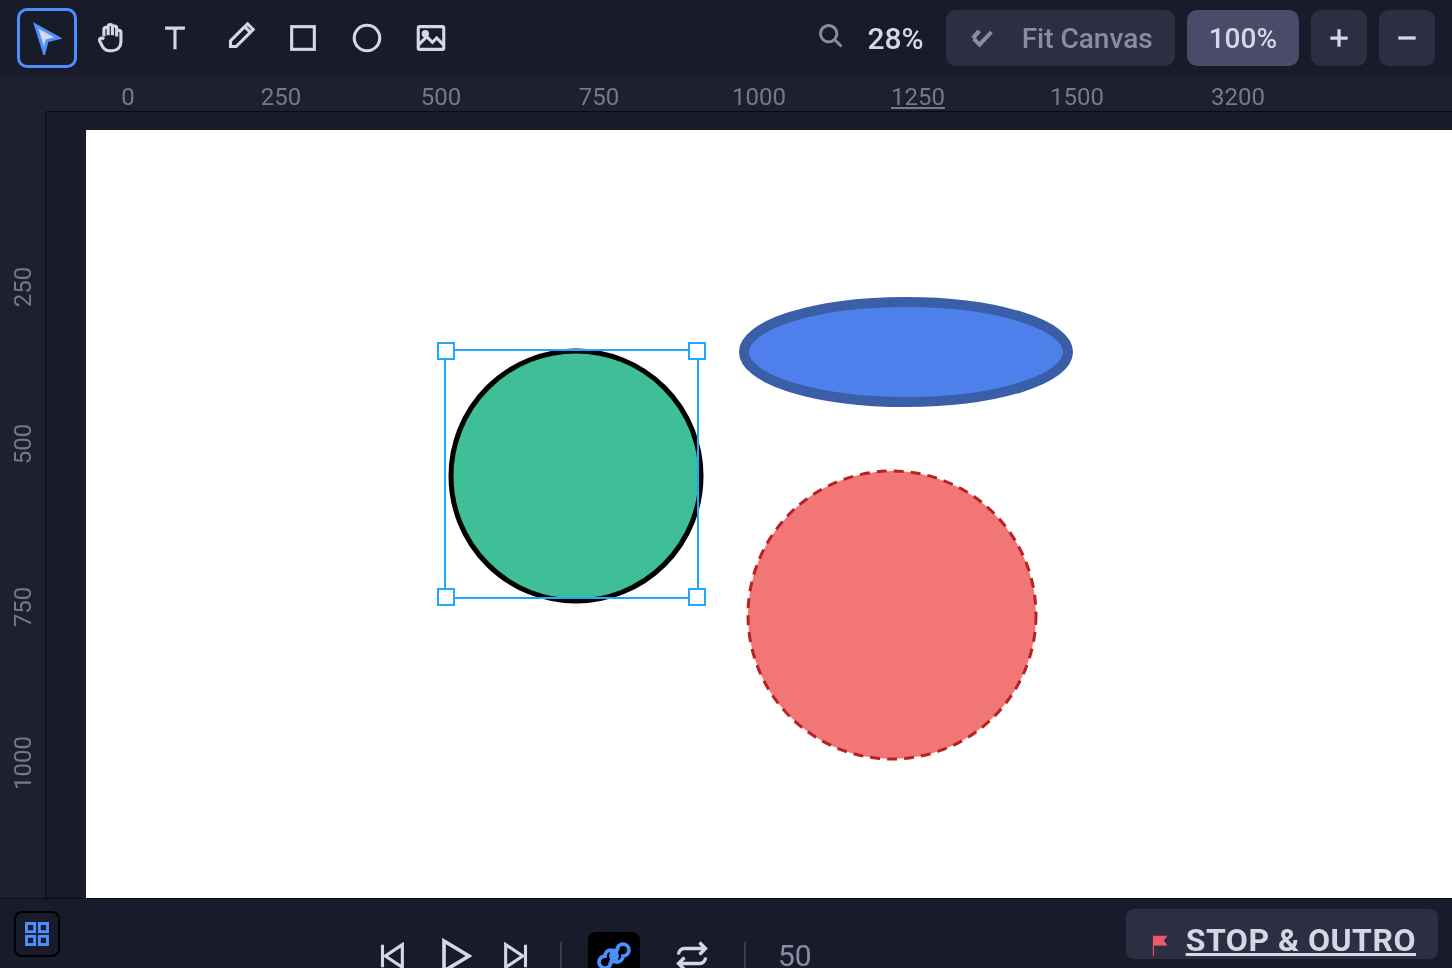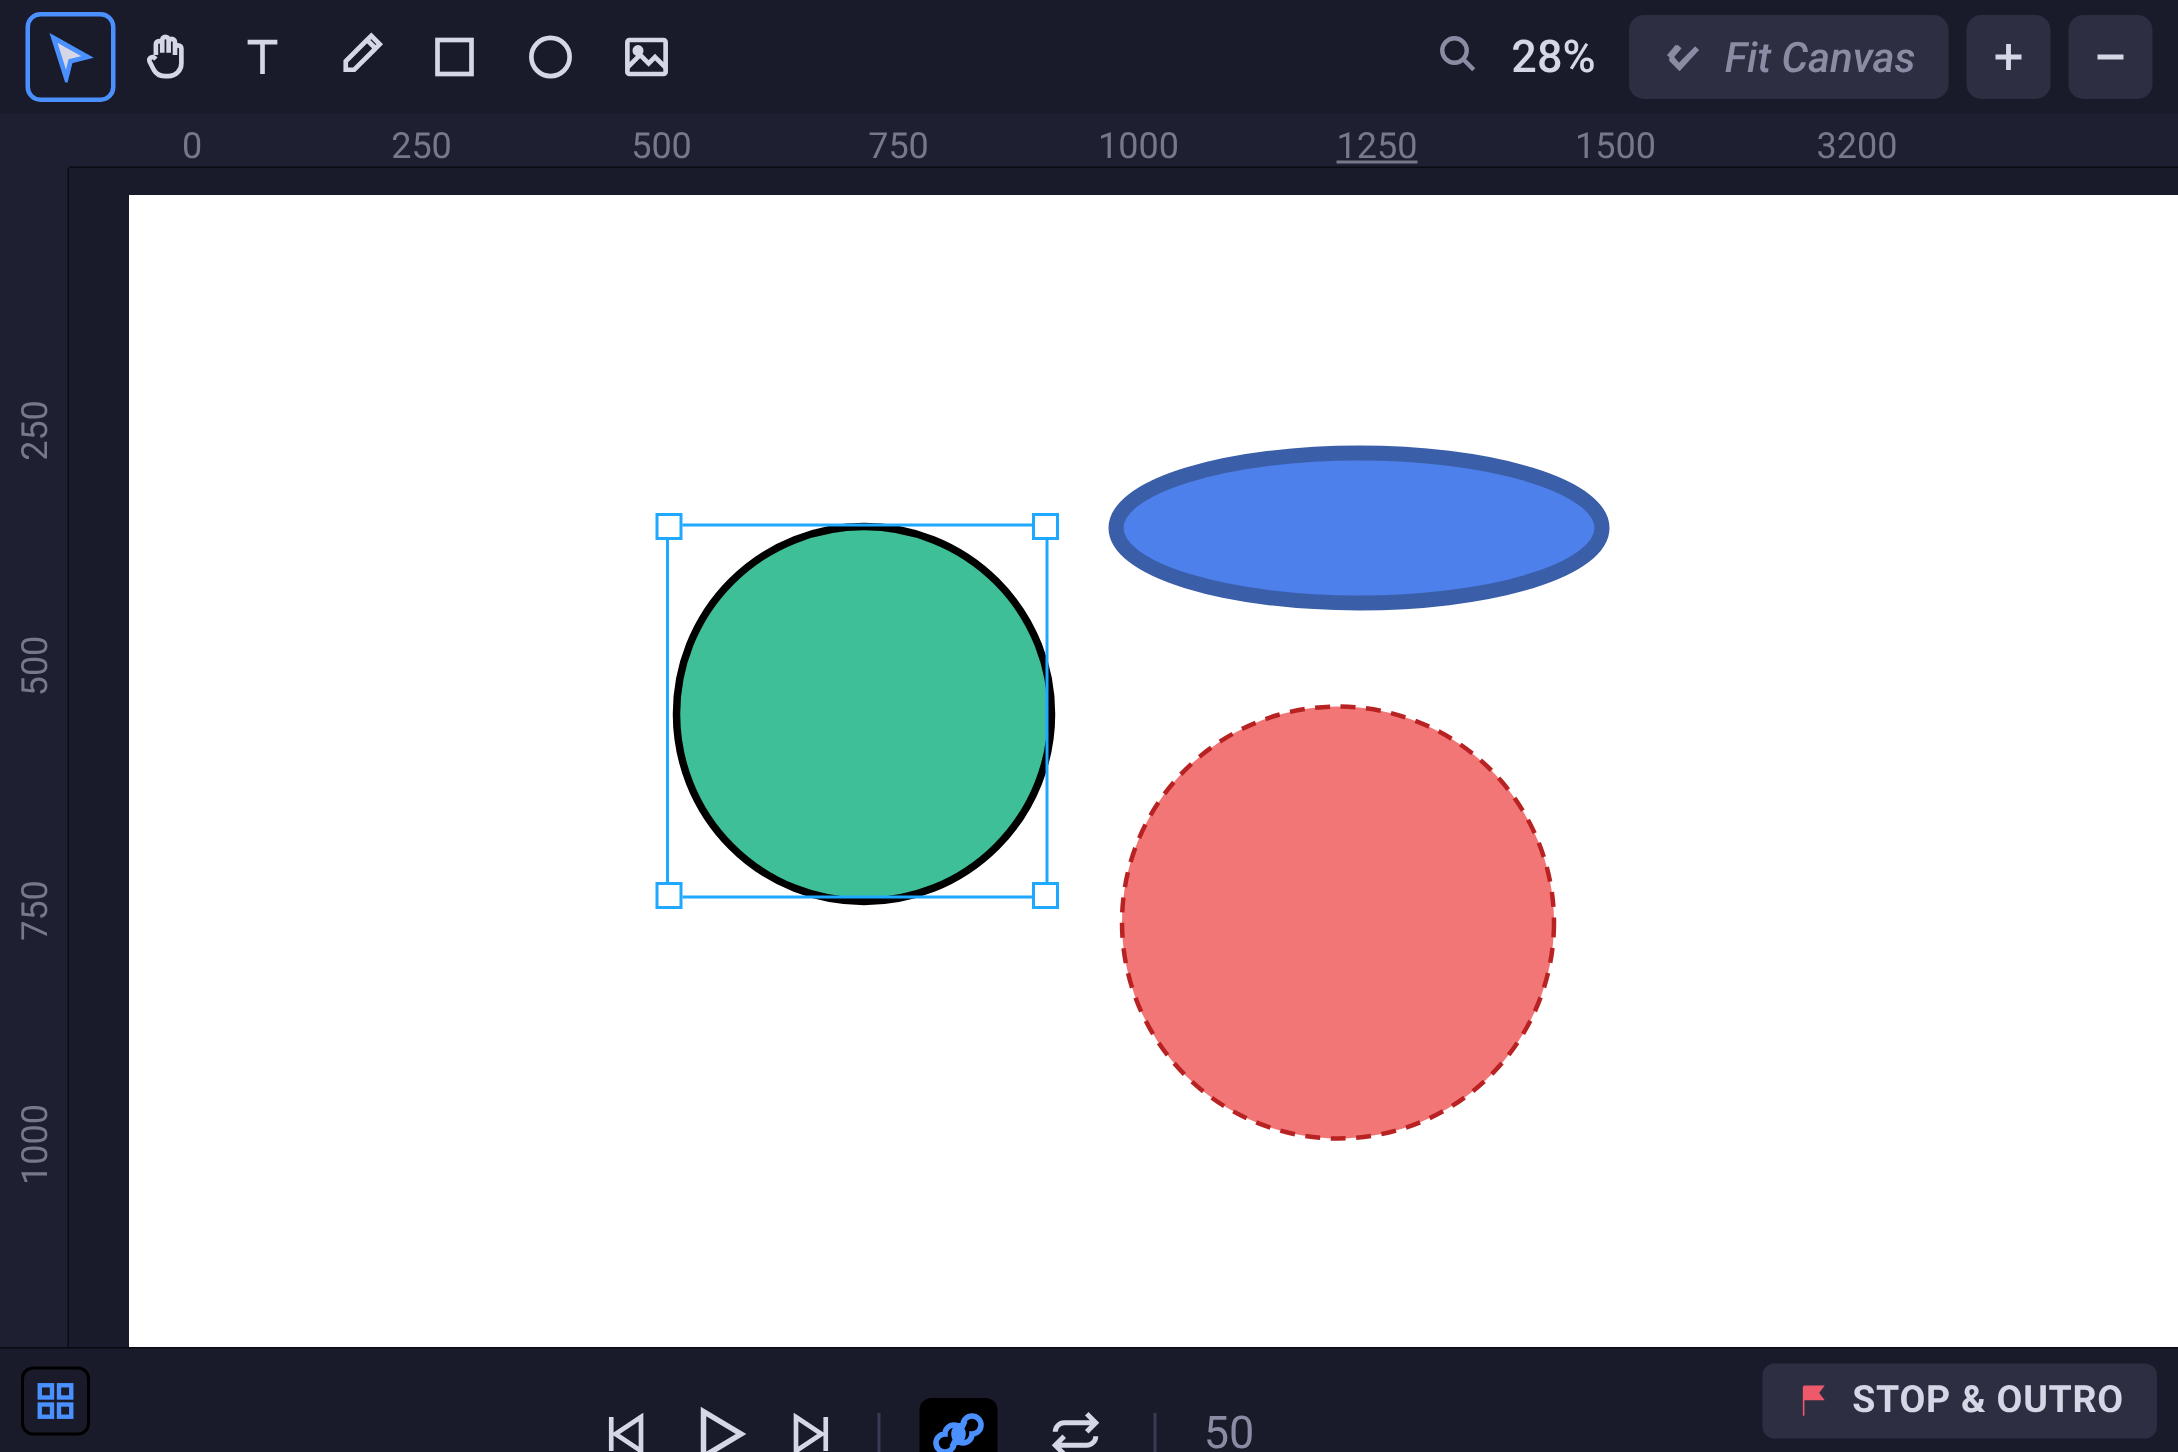--- a/index.html
+++ b/index.html
@@ -23,21 +23,21 @@
   .top{height:76px;display:flex;align-items:center;padding:0 17px;gap:4px;}
   .tool-btn{width:60px;height:60px;display:flex;align-items:center;justify-content:center;border-radius:10px;cursor:pointer;}
   .tool-btn.active{border:3px solid var(--accent);}
   .tool-btn svg{width:34px;height:34px;stroke:var(--text);fill:none;stroke-width:2.2;}
   .tool-btn.active svg{stroke:var(--accent);fill:var(--accent);}
   .spacer{flex:1;}
   .zoom-group{display:flex;align-items:center;gap:12px;}
   .zoom-icon svg{width:28px;height:28px;stroke:var(--muted);fill:none;stroke-width:2.5;}
   .zoom-val{font-size:30px;font-weight:500;color:var(--text);padding:0 10px;}
   .pill-btn{height:56px;padding:0 22px;background:var(--panel);border-radius:10px;display:flex;align-items:center;justify-content:center;font-size:28px;font-weight:500;cursor:pointer;margin-left:8px;}
-  .pill-btn.fit{color:var(--muted);gap:14px;font-style:italic;}
+  .pill-btn.fit{color:var(--muted);gap:26px;}
   .pill-btn.fit svg{width:28px;height:28px;stroke:var(--muted);fill:none;stroke-width:3;}
   .pill-btn.hundred{background:var(--panel3);}
   .sq-btn{width:56px;height:56px;background:var(--panel);border-radius:10px;display:flex;align-items:center;justify-content:center;margin-left:8px;cursor:pointer;}
   .sq-btn svg{width:26px;height:26px;stroke:var(--text);fill:none;stroke-width:3;}
 
   
   .ruler-row{height:36px;display:flex;}
   .ruler-corner{width:46px;height:36px;background:var(--bg2);}
   .ruler-h{flex:1;height:36px;background:var(--bg2);position:relative;overflow:hidden;border-bottom:1px solid #0a0b14;}
   .ruler-h .tick{position:absolute;bottom:0;color:var(--ruler);font-size:24px;transform:translateX(-50%);}
@@ -61,21 +61,21 @@
   .grid-btn{width:46px;height:46px;border:2px solid #000;border-radius:8px;display:flex;align-items:center;justify-content:center;cursor:pointer;}
   .grid-btn svg{width:28px;height:28px;stroke:var(--accent);fill:none;stroke-width:2.5;}
   .center-group{flex:1;display:flex;align-items:center;justify-content:center;gap:26px;margin-top:44px;}
   .play-btn{display:flex;align-items:center;justify-content:center;cursor:pointer;}
   .play-btn svg{width:34px;height:34px;stroke:var(--text);fill:none;stroke-width:2.2;}
   .vline{width:2px;height:28px;background:#3a3b55;}
   .loop-btn{width:52px;height:48px;border-radius:8px;display:flex;align-items:center;justify-content:center;cursor:pointer;}
   .loop-btn.active{background:#000;}
   .loop-btn svg{width:36px;height:36px;}
   .frame-val{font-size:30px;color:var(--muted);padding-left:6px;}
-  .flag-btn{height:50px;padding:0 22px;background:var(--panel);border-radius:8px;display:flex;align-items:center;gap:12px;font-size:25px;font-weight:700;cursor:pointer;letter-spacing:0.5px;}
+  .flag-btn{height:50px;padding:0 22px;background:var(--panel);border-radius:8px;display:flex;align-items:flex-end;gap:12px;font-size:32px;font-weight:700;cursor:pointer;letter-spacing:0.5px;text-decoration:underline;}
   .flag-btn svg{width:26px;height:26px;}
 </style>
 </head>
 <body>
 
 <div class="top">
   <div class="tool-btn active">
     <svg viewBox="0 0 24 24">
         <path d="M4 3 L20 12 L12 14 L10 22 Z" fill="currentColor"></path>
       </svg>
@@ -124,20 +124,21 @@
     <svg viewBox="0 0 24 24">
         <path d="M4 12 L9 7 M4 12 L9 17 M4 12 H14" style="display:none"></path>
         <path d="M5 12 L10 6 M5 12 L10 18"></path>
         <path d="M20 6 L10 18" style="display:none"></path>
         <polyline points="4,12 9,6"></polyline>
         <polyline points="20,7 9,18"></polyline>
         <path d="M5 13 L10 18 L20 7"></path>
       </svg>
     <span>Fit Canvas</span>
   </div>
+  <div class="pill-btn hundred">100%</div>
   <div class="sq-btn">
       <svg viewBox="0 0 24 24">
         <path d="M12 4 V20 M4 12 H20"></path>
       </svg>
     </div>
   <div class="sq-btn">
       <svg viewBox="0 0 24 24">
         <path d="M4 12 H20"></path>
       </svg>
     </div>

